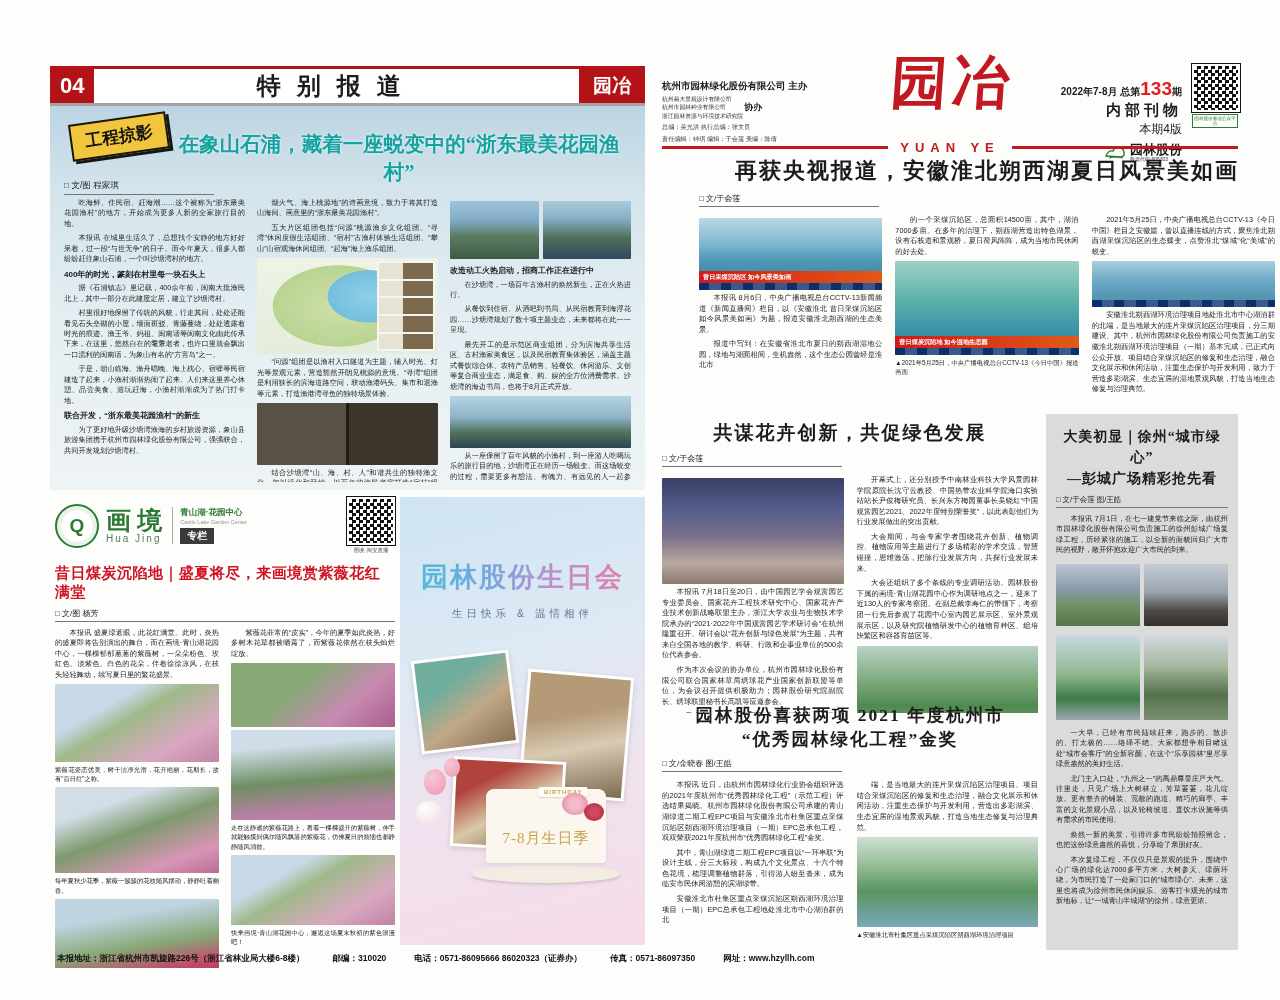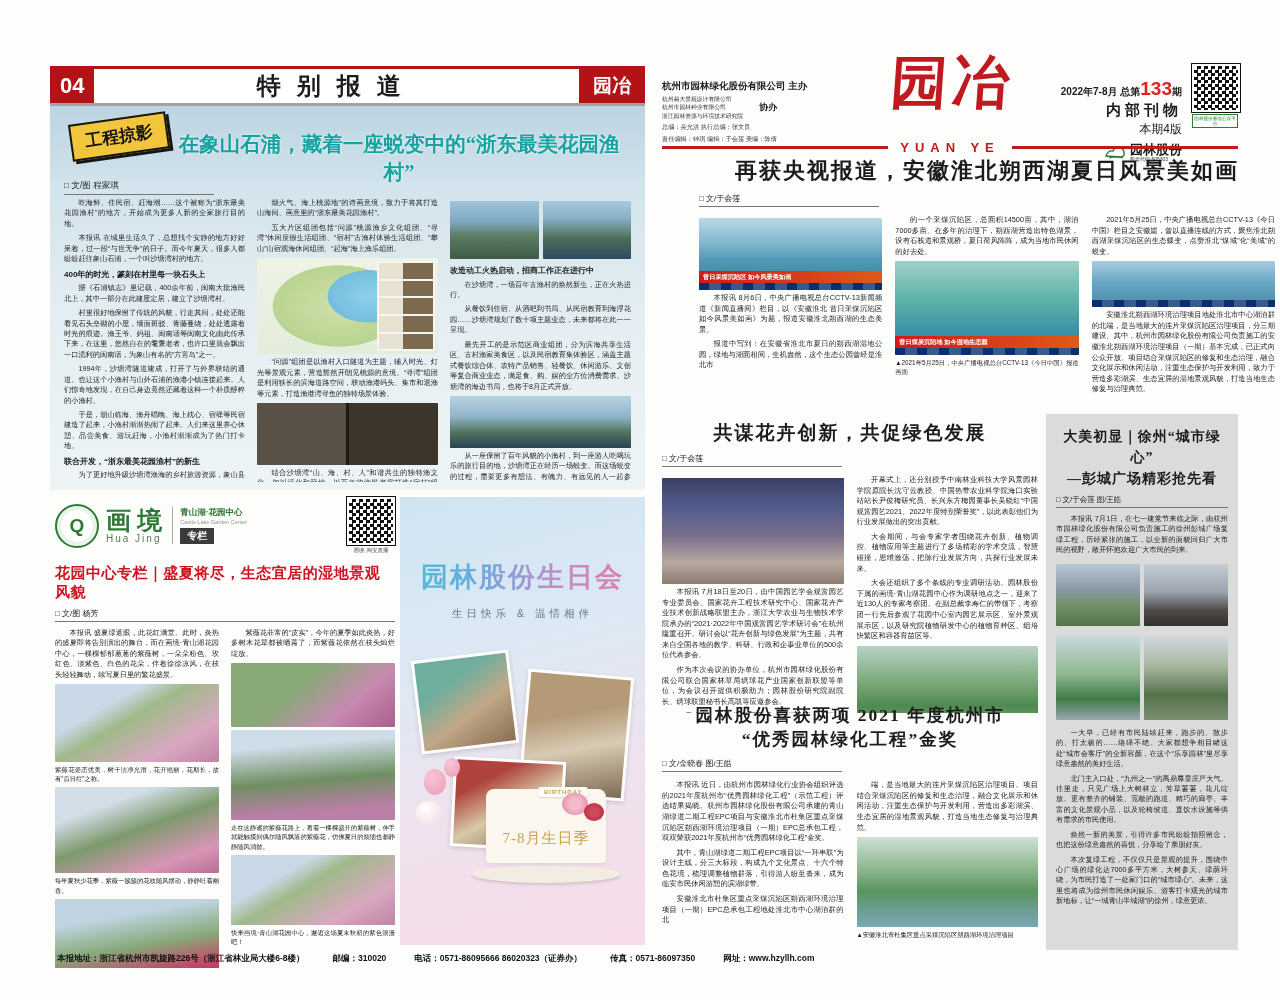--- a/index.html
+++ b/index.html
@@ -87,21 +87,21 @@
   .cake-rose1,.cake-rose2{position:absolute;border-radius:50%;}
   .cake-rose1{right:18px;top:4px;width:26px;height:22px;background:radial-gradient(circle,#f3bccb 30%,#e99ab2 70%);}
   .cake-rose2{right:2px;top:14px;width:20px;height:18px;background:radial-gradient(circle,#d04a5e 30%,#b93249 70%);}
   .balloon{position:absolute;border-radius:50%;background:radial-gradient(circle at 35% 30%,#f6c6d6,#ee9ab7);}
 
   #footer{position:absolute;left:57px;top:953px;width:1185px;display:flex;gap:28px;font-size:8.5px;font-weight:bold;color:#111;white-space:nowrap;}
 
   
   #masthead{position:absolute;left:662px;top:60px;width:576px;height:92px;}
   .m-host{font-size:9.5px;font-weight:bold;}
-  .m-corow{display:flex;align-items:center;gap:16px;margin-top:2px;}
+  .m-corow{display:flex;align-items:center;gap:1px;margin-top:2px;}
   .m-cos div{font-size:5.8px;line-height:1.45;color:#333;}
   .m-colabel{font-size:9px;font-weight:bold;}
   .m-ed{font-size:6.2px;margin-top:3px;color:#333;}
   .m-center{position:absolute;left:212px;top:-8px;width:156px;text-align:center;}
   .m-title{font-size:57px;line-height:1.05;color:#c01920;font-weight:bold;letter-spacing:4px;
     font-family:"DejaVu Serif","Liberation Serif",serif;transform:skewX(-4deg);}
   .m-right{position:absolute;right:56px;top:18px;text-align:right;}
   .m-issue{font-size:10px;font-weight:bold;}
   .m-issue b{color:#e02020;font-size:19px;}
   .m-type{font-size:15px;letter-spacing:4px;font-weight:bold;margin-top:1px;}
@@ -164,21 +164,20 @@
   <div class="stamp serif">工程掠影</div>
   <div class="f-headline serif">在象山石浦，藏着一座蜕变中的“浙东最美花园渔村”</div>
   <div class="f-byline hairline">□ 文/图 程家琪</div>
   <div class="f-cols">
     <div class="f-col">
       <p>吃海鲜、住民宿、赶海潮……这个被称为“浙东最美花园渔村”的地方，开始成为更多人新的全家旅行目的地。</p>
       <p>本报讯 在城里生活久了，总想找个安静的地方好好呆着，过一段“与世无争”的日子。而今年夏天，很多人都纷纷赶往象山石浦，一个叫沙塘湾村的地方。</p>
       <h4>400年的时光，篆刻在村里每一块石头上</h4>
       <p>据《石浦镇志》里记载，400余年前，闽南大批渔民北上，其中一部分在此建屋定居，建立了沙塘湾村。</p>
       <p>村里很好地保留了传统的风貌，行走其间，处处还能看见石头垒砌的小屋，墙面斑驳、青藤蔓绕，处处透露着时光的痕迹。渔王爷、妈祖、闽南话等闽南文化由此传承下来，在这里，悠然自在的耄耋老者，也许口里就会飘出一口流利的闽南话，为象山有名的“方言岛”之一。</p>
-      <p>1994年，沙塘湾隧道建成，打开了与外界联结的通道。也让这个小渔村与山外石浦的渔港小镇连接起来。人们惊奇地发现，在自己身边竟然还藏着这样一个朴质醇粹的小渔村。</p>
       <p>于是，朝山临海、渔舟唱晚、海上枕心、宿驿等民宿建造了起来，小渔村渐渐热闹了起来。人们来这里养心休憩、品尝美食、游玩赶海，小渔村渐渐成为了热门打卡地。</p>
       <h4>联合开发，“浙东最美花园渔村”的新生</h4>
       <p>为了更好地升级沙塘湾渔海的乡村旅游资源，象山县旅游集团携手杭州市园林绿化股份有限公司，强强联合，共同开发规划沙塘湾村。</p>
 
     </div>
     <div class="f-col">
       <p>烟火气、海上桃源地”的诗画意境，致力于将其打造山海间、画意里的“浙东最美花园渔村”。</p>
       <p>五大片区组团包括“问源”桃源渔乡文化组团、“寻湾”休闲度假生活组团、“宿村”古渔村体验生活组团、“攀山”山宿观海休闲组团、“起海”海上渔乐组团。</p>
       <div class="ph ph-map">
         <div class="map-legend">
@@ -218,21 +217,21 @@
     <div class="hj-sub">
       <div class="hj-sub-cn">青山湖·花园中心</div>
       <div class="hj-sub-en">Castle Lake Garden Center</div>
       <span class="hj-badge">专栏</span>
     </div>
     <div class="hj-qr-wrap">
       <div class="qr" style="width:44px;height:44px;"></div>
       <div class="hj-qr-cap">画境·淘宝直播</div>
     </div>
   </div>
-  <div class="hj-headline serif">花园中心专栏｜盛夏将尽，生态宜居的湿地景观风貌</div>
+  <div class="hj-headline serif">昔日煤炭沉陷地｜盛夏将尽，来画境赏紫薇花红满堂</div>
   <div class="hj-byline hairline">□ 文/图 杨芳</div>
   <div class="hj-cols">
     <div class="hj-col">
       <p>本报讯 盛夏绿遮眼，此花红满堂。此时，炎热的盛夏即将告别演出的舞台，而在画境·青山湖花园中心，一棵棵郁郁葱葱的紫薇树，一朵朵粉色、玫红色、淡紫色、白色的花朵，伴着徐徐凉风，在枝头轻轻舞动，续写夏日里的繁花盛景。</p>
       <div class="ph ph-flower1"></div>
       <p class="cap">紫薇花姿态优美，树干洁净光滑，花开艳丽，花期长，故有“百日红”之称。</p>
       <div class="ph ph-flower2"></div>
       <p class="cap">每年夏秋少花季，紫薇一簇簇的花枝随风摆动，静静吐着幽香。</p>
       <div class="ph ph-flower5"></div>
     </div>

